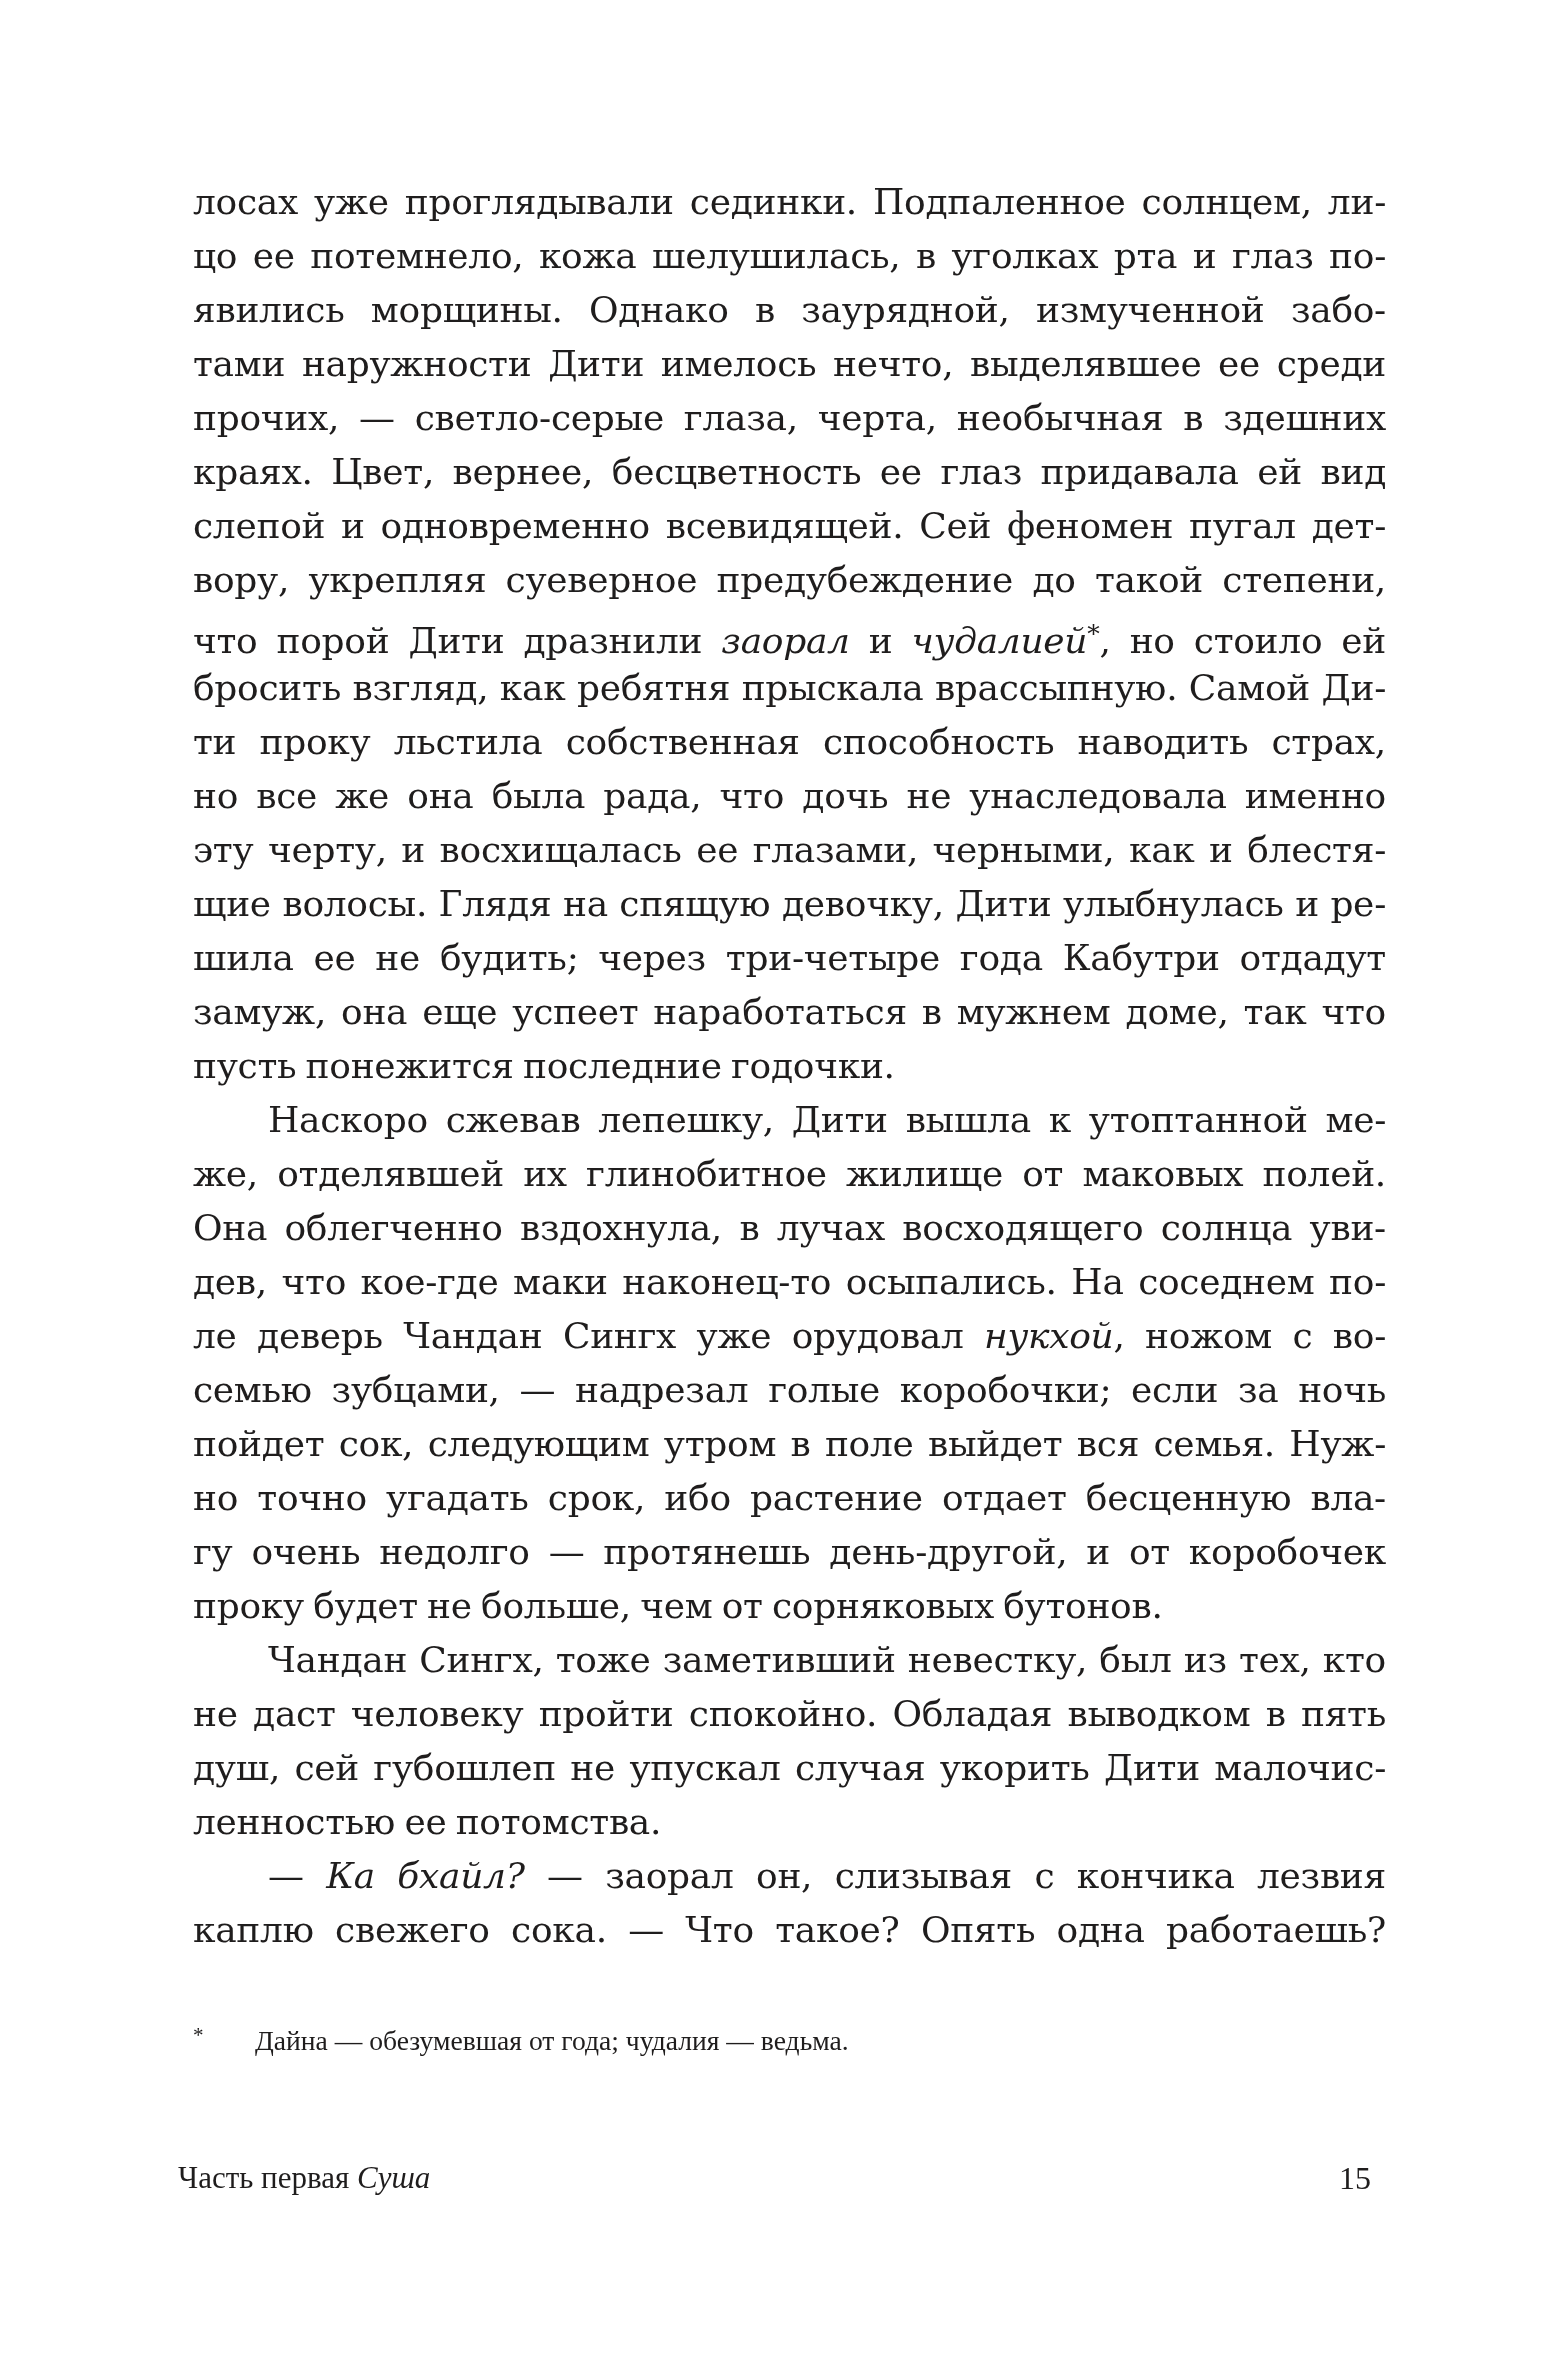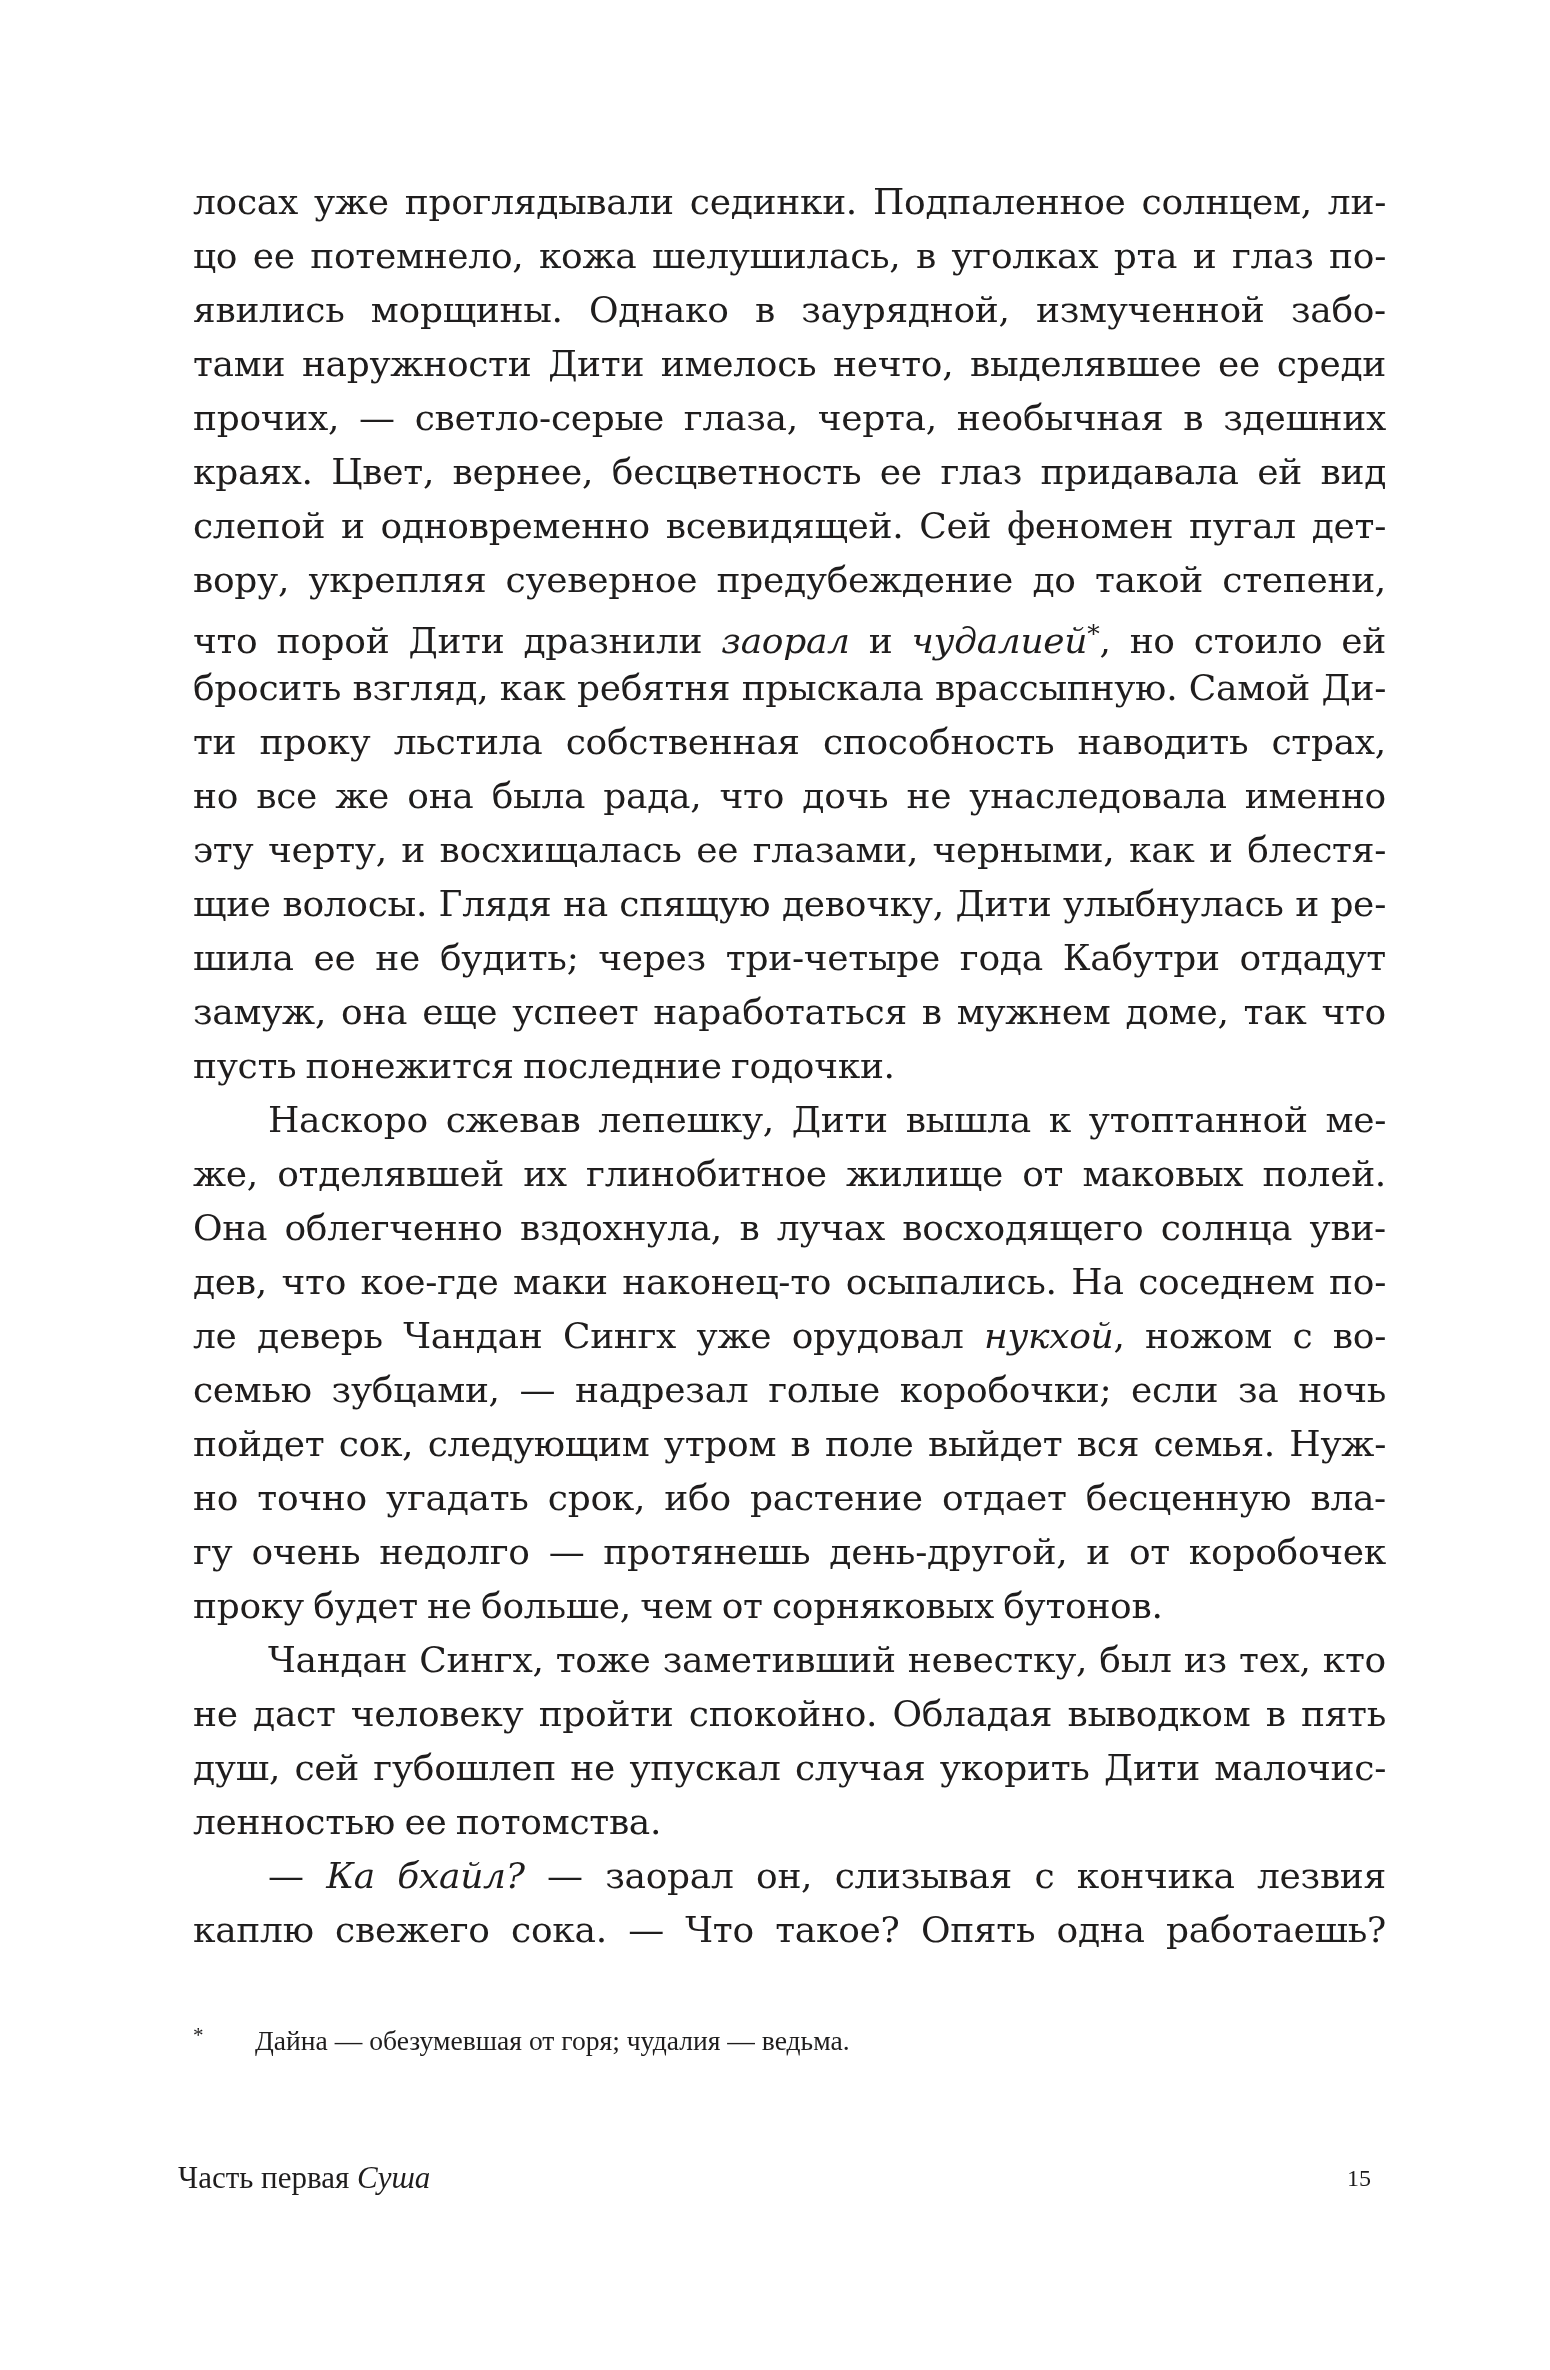--- a/index.html
+++ b/index.html
@@ -27,21 +27,21 @@
     position: absolute; left: 179px; top: 2022px; width: 1193px;
     font-size: 27.6px; line-height: 38px; font-family: "Liberation Serif", serif;
   }
   .footnote .star { position: absolute; left: 0; top: -5.7px; font-size: 21px; }
   .footnote .ftext { position: absolute; left: 62px; top: 0; white-space: nowrap; }
   .footer {
     position: absolute; left: 164px; top: 2157px; width: 1193px; height: 48px;
     font-size: 31px; line-height: 42px; font-family: "Liberation Serif", serif;
   }
   .footer .running { position: absolute; left: 0; top: 0; white-space: nowrap; }
-  .footer .pageno { position: absolute; right: 0; top: 0; font-size: 24px; }
+  .footer .pageno { position: absolute; right: 0; top: 0; font-size: 32px; }
 </style>
 </head>
 <body>
 
 <div class="page">
   <div class="body-text" id="body-text">
       <div class="line"><span>лосах уже проглядывали сединки. Подпаленное солнцем, ли-</span></div>
       <div class="line"><span>цо ее потемнело, кожа шелушилась, в уголках рта и глаз по-</span></div>
       <div class="line"><span>явились морщины. Однако в заурядной, измученной забо-</span></div>
       <div class="line"><span>тами наружности Дити имелось нечто, выделявшее ее среди</span></div>
@@ -71,21 +71,21 @@
       <div class="line indent"><span>Чандан Сингх, тоже заметивший невестку, был из тех, кто</span></div>
       <div class="line"><span>не даст человеку пройти спокойно. Обладая выводком в пять</span></div>
       <div class="line"><span>душ, сей губошлеп не упускал случая укорить Дити малочис-</span></div>
       <div class="line last"><span>ленностью ее потомства.</span></div>
       <div class="line indent"><span>— </span><span class="it">Ка бхайл?</span><span> — заорал он, слизывая с кончика лезвия</span></div>
       <div class="line"><span>каплю свежего сока. — Что такое? Опять одна работаешь?</span></div>
     </div>
 
   <div class="footnote">
     <span class="star">*</span>
-    <span class="ftext">Дайна — обезумевшая от горя; чудалия — ведьма.</span>
+    <span class="ftext">Дайна — обезумевшая от года; чудалия — ведьма.</span>
   </div>
 
   <div class="footer">
     <span class="running"><span>Часть первая </span><span class="it">Суша</span></span>
     <span class="pageno">15</span>
   </div>
 </div>
 
 
 </body></html>

